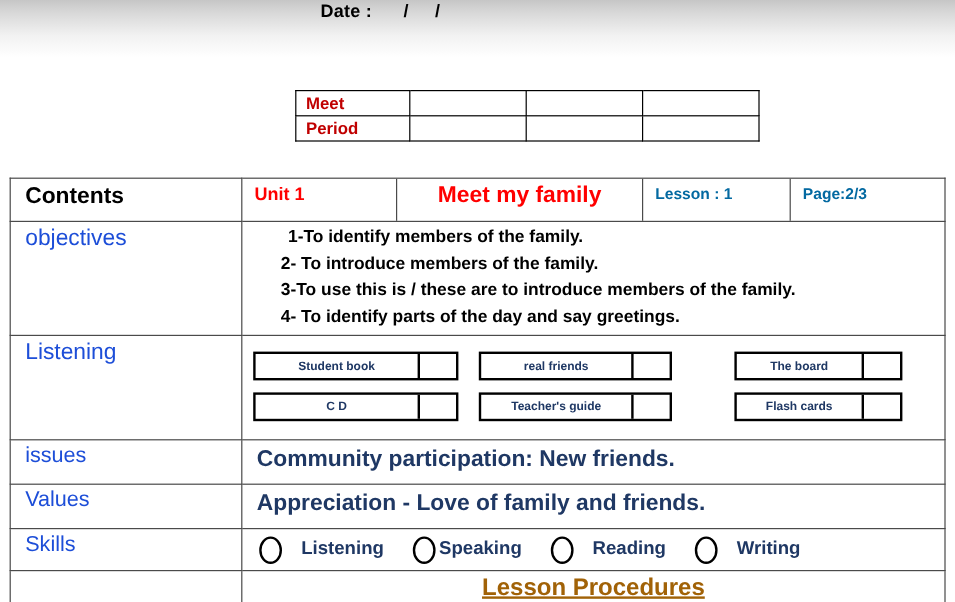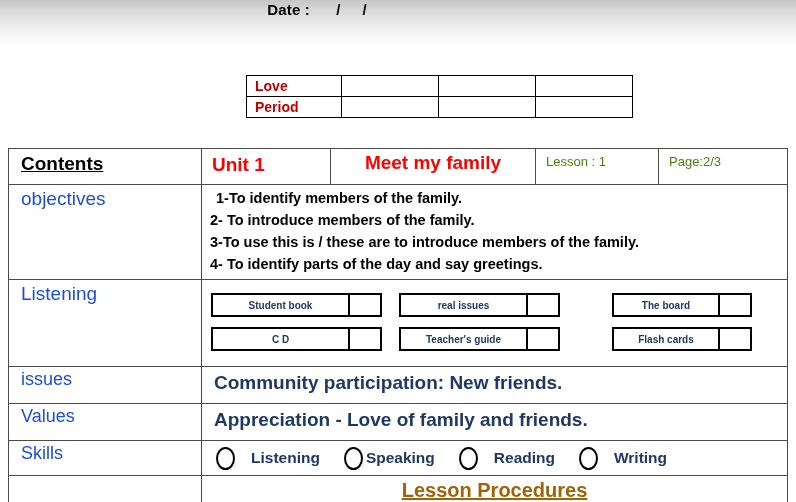--- a/index.html
+++ b/index.html
@@ -76,57 +76,57 @@
 
   .lbl {
     color: #1d4ed8;
     font-weight: normal;
     font-size: 19px;
     padding: 4px 0 0 12px;
     line-height: 1.1;
   }
   .lbl-contents {
     color: #000000;
-    text-decoration: underline;
     font-size: 19px;
     font-weight: bold;
     padding: 4px 0 0 12px;
   }
   .lbl-sm { font-size: 18px; padding-top: 3px; }
 
   
   .hdr-row td { height: 30px; }
   .hdr-unit {
     color: #ff0000;
     font-weight: bold;
-    font-size: 19px;
+    font-size: 15px;
     padding: 5px 0 0 10px;
   }
   .hdr-title {
     color: #ff0000;
     font-weight: bold;
     font-size: 19px;
     text-align: center;
     padding-top: 3px;
   }
   .hdr-lesson, .hdr-page {
-    color: #4d7c0f;
-    font-weight: normal;
+    color: #0369a1;
+    font-weight: bold;
     font-size: 13px;
     padding: 5px 0 0 10px;
   }
 
   
   .obj-cell { padding: 2px 0 4px 8px; }
   .obj-line {
     color: #000000;
     font-weight: bold;
     font-size: 14.5px;
     line-height: 22px;
     white-space: nowrap;
+    margin-left: 24px;
   }
   .obj-line:first-child { padding-left: 6px; }
 
   
   .mat-cell { padding: 8px 0 10px 0; }
   .mat-row {
     display: flex;
     align-items: center;
     height: 34px;
   }
@@ -209,21 +209,21 @@
 </style>
 </head>
 <body>
 
 <div class="header-band"></div>
 <div class="date-line">Date :      /     /</div>
 
 <table class="cp-table">
   <tbody>
       <tr>
-    <td class="cp-label">Love</td>
+    <td class="cp-label">Meet</td>
     <td class="cp-blank"></td>
     <td class="cp-blank"></td>
     <td class="cp-blank"></td>
   </tr>
   <tr>
     <td class="cp-label">Period</td>
     <td class="cp-blank"></td>
     <td class="cp-blank"></td>
     <td class="cp-blank"></td>
   </tr>
@@ -268,21 +268,21 @@
     <td class="mat-cell">
       <div class="mat-row">
         <div class="mat-slot-a">
           <div class="mat-item fill">
             <div class="mat-name grow">Student book</div>
             <div class="mat-box"></div>
           </div>
         </div>
         <div class="mat-slot-b">
           <div class="mat-item fill">
-            <div class="mat-name grow">real issues</div>
+            <div class="mat-name grow">real friends</div>
             <div class="mat-box"></div>
           </div>
         </div>
         <div class="mat-slot-c">
           <div class="mat-item fill">
             <div class="mat-name grow">The board</div>
             <div class="mat-box"></div>
           </div>
         </div>
       </div>

